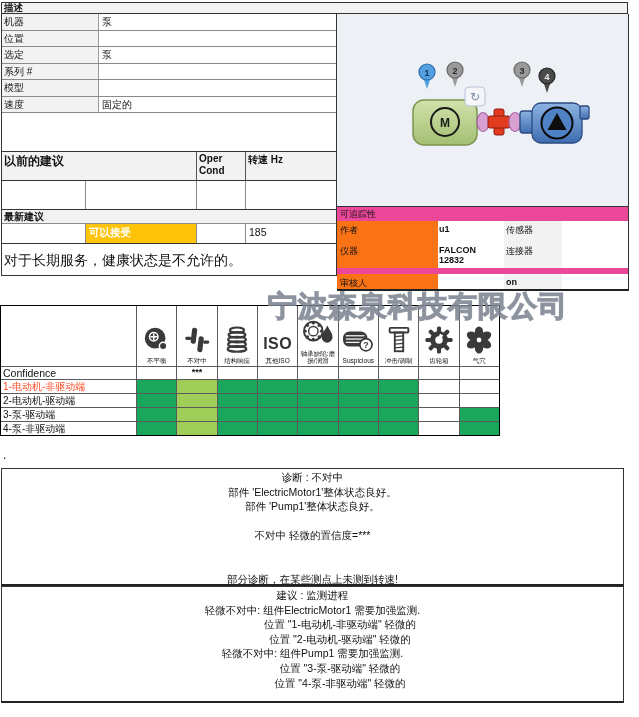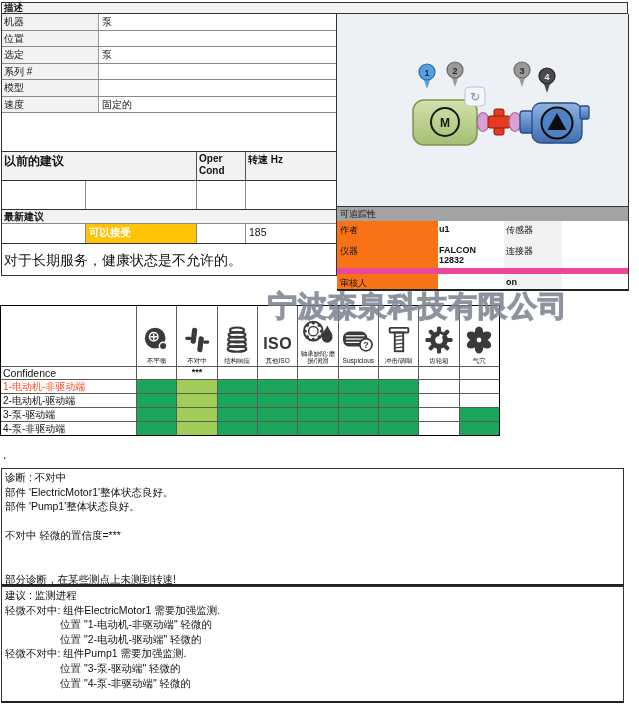--- a/index.html
+++ b/index.html
@@ -37,21 +37,21 @@
   .status-cell{width:111px;background:#ffc408;color:#fff;font-size:10.5px;font-weight:700;
                padding:2px 3px;border-right:1px solid #8a8a8a;white-space:nowrap;}
   .status-row .c3{width:49px;border-right:1px solid #8a8a8a;}
   .status-row .c4{flex:1;font-size:10.5px;padding:2px 3px;}
   .note-row{height:31px;font-size:14px;padding:8px 2px 0 2px;}
 
   
   .right-panel{position:absolute;left:337px;top:14px;width:292px;border-right:1px solid #333;
                border-bottom:2px solid #222;}
   .diagram{height:193px;background:#edf0f5;border-bottom:1px solid #333;position:relative;}
-  .trace-hdr{height:14px;background:#a3a3a3;font-size:9px;padding:1px 3px;}
+  .trace-hdr{height:14px;background:#ec4899;font-size:9px;padding:1px 3px;}
   .tr-row{display:flex;}
   .tr-row .l1{width:101px;background:#f97316;font-size:9px;padding:3px 3px;}
   .tr-row .v1{width:66px;font-size:9px;font-weight:700;padding:3px 1px;line-height:10px;}
   .tr-row .l2{width:58px;background:#f2f2f2;font-size:9px;padding:3px 2px;}
   .tr-row .v2{flex:1;font-size:9px;padding:3px 2px;}
   .tr-a{height:21px;} .tr-b{height:26px;} .tr-c{height:21px;border-top:6px solid #ec4899;}
   .tr-c .l2{font-weight:700;}
 
   
   .watermark{position:absolute;left:268px;top:280px;font-size:29px;font-weight:700;
@@ -74,21 +74,21 @@
   .conf-cell{font-size:9px;font-weight:700;text-align:center;line-height:10px;}
   .row-label{font-size:10px;line-height:13px;padding-left:2px;white-space:nowrap;}
   .row-label.red{color:#ff4a22;}
 
   
   .dot{position:absolute;left:3px;top:448px;font-size:12px;}
   .tbox{position:absolute;left:1px;width:623px;border:1px solid #333;border-bottom:2px solid #222;
         padding:1px 3px;font-size:10.5px;line-height:14.6px;background:#fff;}
   .box1{top:468px;height:118px;}
   .box2{top:586px;height:117px;}
-  .tline{height:14.6px;white-space:nowrap;}
+  .tline{height:14.6px;white-space:nowrap;text-align:center;}
   .tline.ind{padding-left:55px;}
 </style>
 </head>
 <body>
 
 <div id="page">
 
   <div class="desc-row">描述</div>
 
   <div class="left-table">

